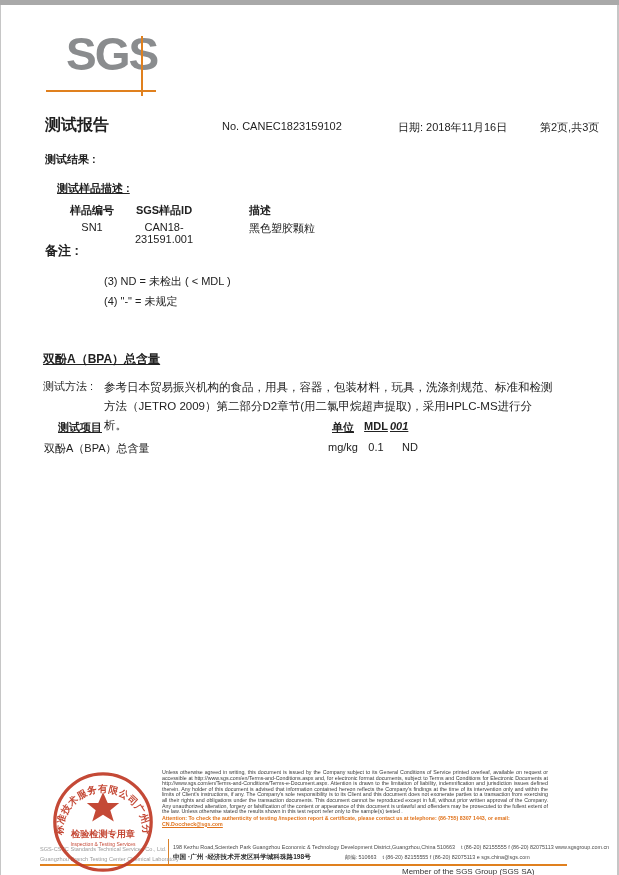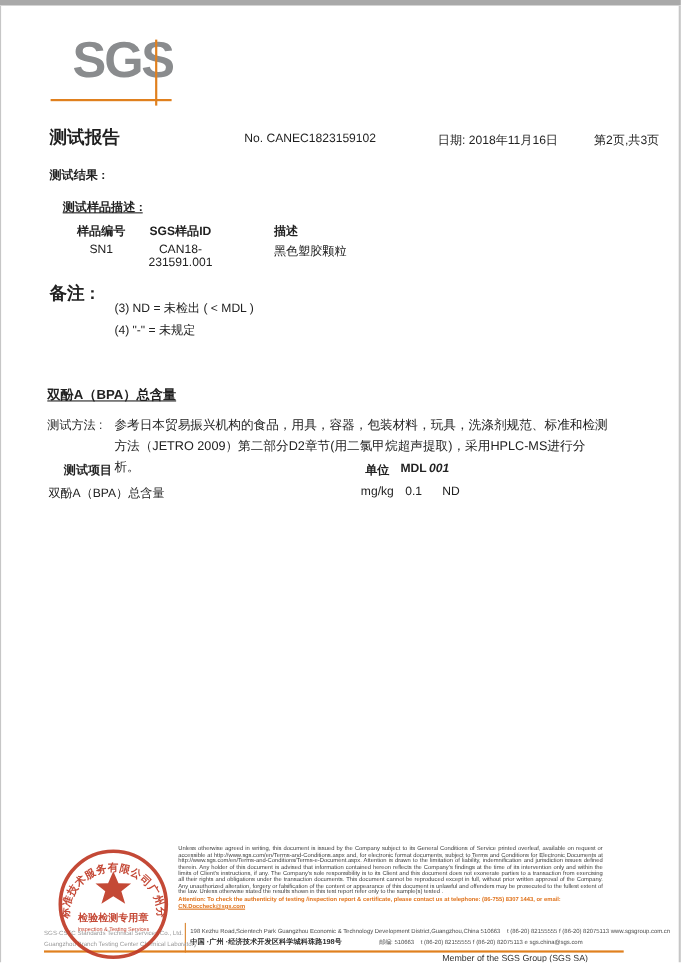--- a/index.html
+++ b/index.html
@@ -24,29 +24,29 @@
   
   .sample-heading { position:absolute; left:45px; top:176px; font-size:11px; font-weight:bold; text-decoration:underline;margin-left:12px; }
   .st-h, .st-c { position:absolute; font-size:11px; }
   .st-h { font-weight:bold; }
   .col-a { left:48px;  width:88px; text-align:center; }
   .col-b { left:116px; width:96px; text-align:center; }
   .col-c { left:225px;margin-left:24px; }
   .row-head { top:198px; }
   .row-data { top:216px; }
   
-  .remarks-heading { position:absolute; left:45px; top:252px; font-size:16px; font-weight:bold; }
+  .remarks-heading { position:absolute; left:45px; top:237px; font-size:13px; font-weight:bold; }
   .remarks-list { position:absolute; left:104px; top:266px; font-size:11px; line-height:20px; }
   
   .bpa-heading { position:absolute; left:43px; top:346px; font-size:12px; font-weight:bold; text-decoration:underline; }
   .method-label { position:absolute; left:43px; top:374px; font-size:11px; }
   .method-text  { position:absolute; left:104px; top:373px; width:450px; font-size:11.5px; line-height:19px; }
   
   .rt-h, .rt-c { position:absolute; font-size:11px; }
-  .rt-h { font-weight:bold; }
+  .rt-h { font-weight:bold; text-decoration:underline; }
   .rt-item-h { left:58px; top:415px; }
   .rt-unit-h { left:318px; width:50px; text-align:center; top:415px; }
   .rt-mdl-h  { left:356px; width:40px; text-align:center; top:415px; }
   .rt-s1-h   { left:390px; width:40px; text-align:left; top:415px; font-style:italic; }
   .rt-item   { left:44px;  top:436px; }
   .rt-unit   { left:318px; width:50px; text-align:center; top:436px; }
   .rt-mdl    { left:356px; width:40px; text-align:center; top:436px; }
   .rt-s1     { left:390px; width:40px; text-align:center; top:436px; }
   
   .legal-block { position:absolute; left:162px; top:765px; width:386px; }

